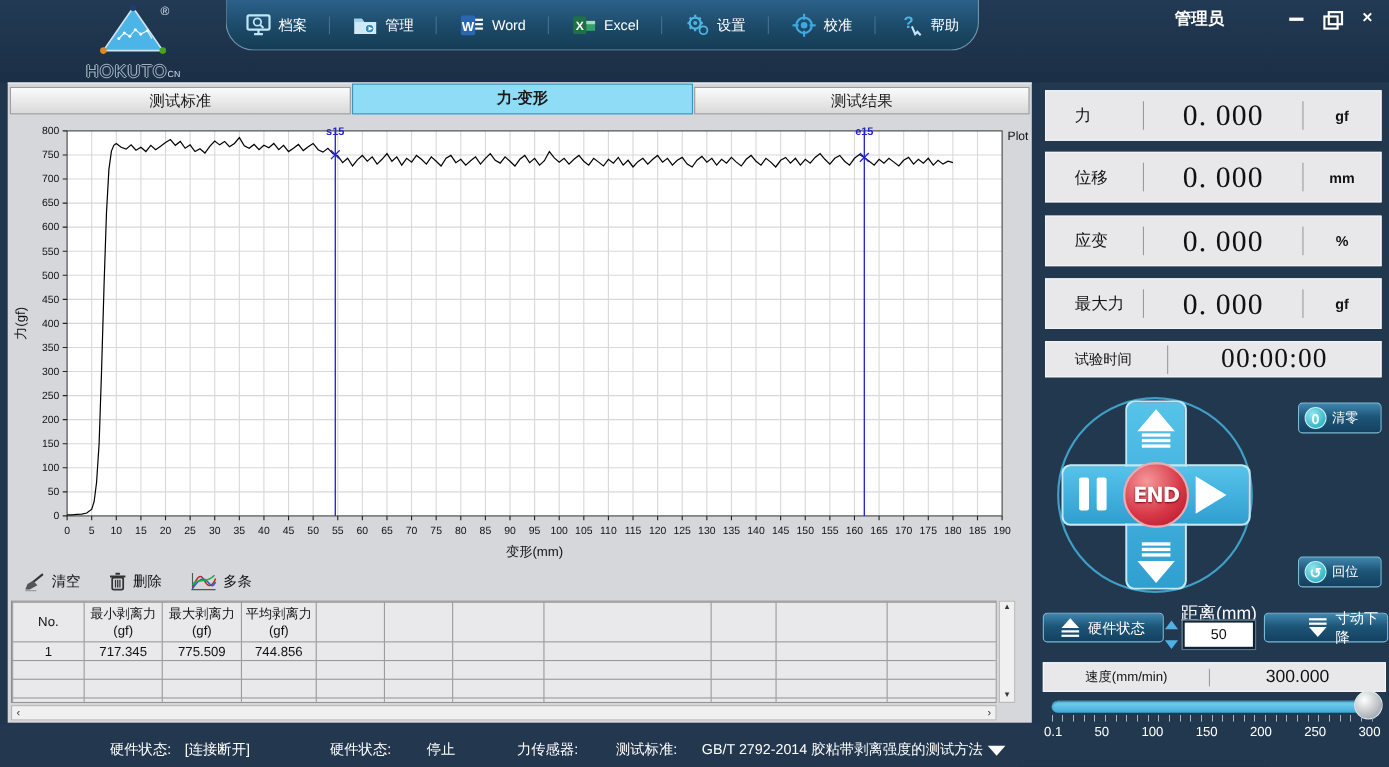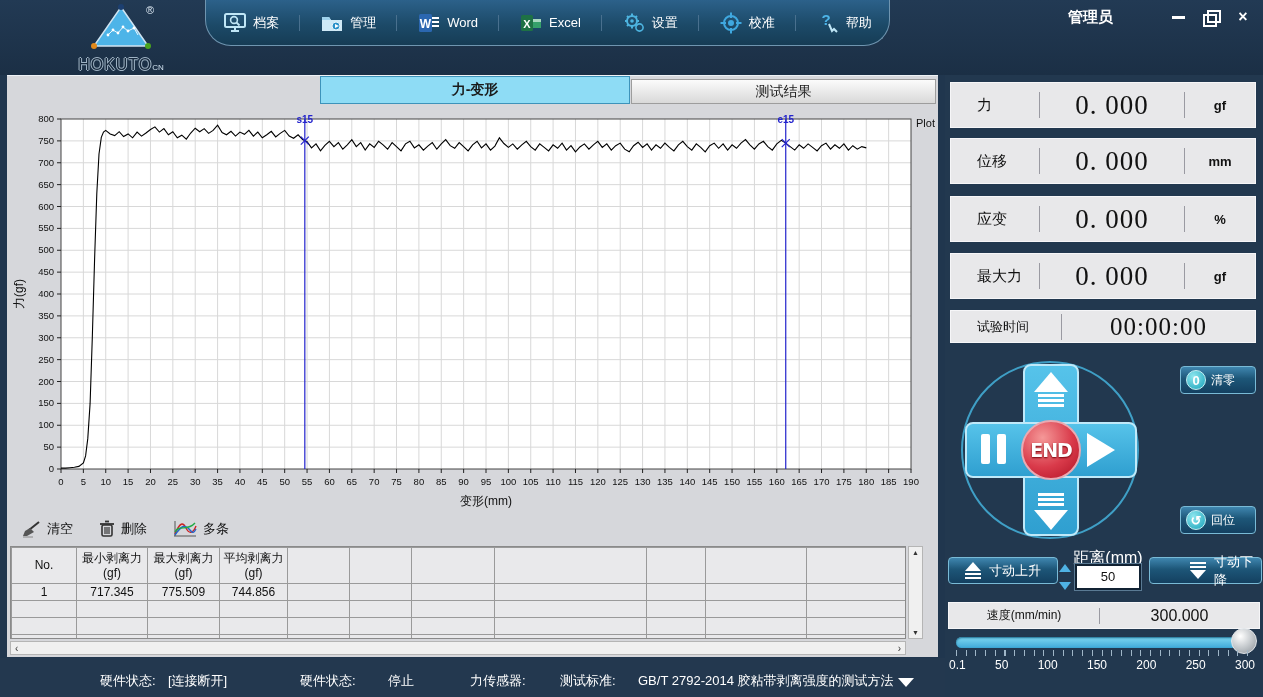--- a/index.html
+++ b/index.html
@@ -246,20 +246,21 @@
 
     <div id="user-name">管理员</div>
     <div id="win-controls">
       <span class="win-btn" id="min-icon"></span>
       <span class="win-btn" id="restore-icon"></span>
       <span class="win-btn" id="close-icon">×</span>
     </div>
   </div>
 
   <div id="left-panel">
+    <div class="tab" style="left:2px;width:310px;">测试标准</div>
     <div class="tab active" style="left:313px;width:310px;">力-变形</div>
     <div class="tab" style="left:624px;width:305px;">测试结果</div>
 
     <div id="chart-wrap">
       <svg id="chart-svg" width="926" height="408" viewBox="0 0 926 408">
           <rect x="52" y="8" width="850" height="350" fill="#ffffff" stroke="none"></rect>
           <line x1="74.36842105263158" y1="8" x2="74.36842105263158" y2="358" stroke="#d8d8d8" stroke-width="1"></line>
           <line x1="96.73684210526315" y1="8" x2="96.73684210526315" y2="358" stroke="#d8d8d8" stroke-width="1"></line>
           <line x1="119.10526315789474" y1="8" x2="119.10526315789474" y2="358" stroke="#d8d8d8" stroke-width="1"></line>
           <line x1="141.4736842105263" y1="8" x2="141.4736842105263" y2="358" stroke="#d8d8d8" stroke-width="1"></line>
@@ -638,21 +639,21 @@
       <span class="ic">↺</span>
       <span>回位</span>
     </div>
 
     <div class="jog-btn" style="left:3px;top:482px;width:110px;">
       <span class="eject">
           <span class="t-up"></span>
           <span class="bar"></span>
           <span class="bar"></span>
         </span>
-      <span>寸动上升</span>
+      <span>硬件状态</span>
     </div>
     <div id="distance-label">距离(mm)</div>
     <div id="spinner">
         <div id="spin-up"></div>
         <div id="spin-down"></div>
       </div>
     <div id="distance-input">50</div>
     <div class="jog-btn" style="left:204px;top:482px;width:113px;padding-left:40px;">
       <span class="eject">
           <span class="bar2"></span>

